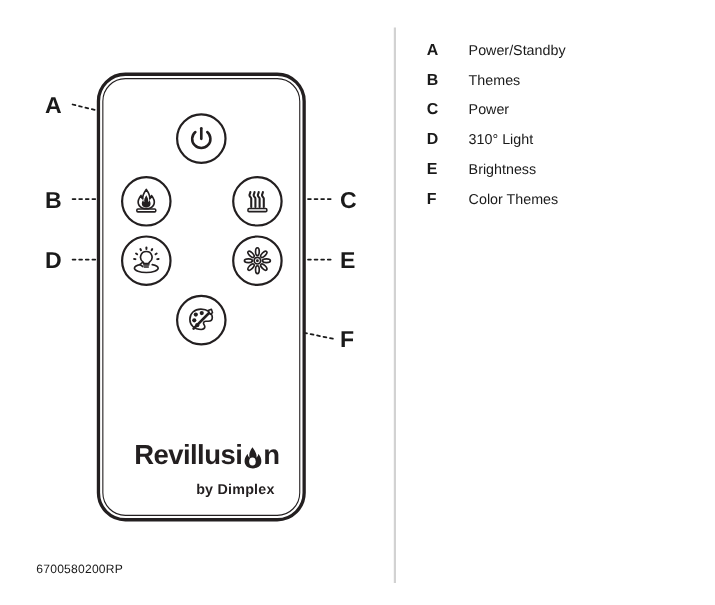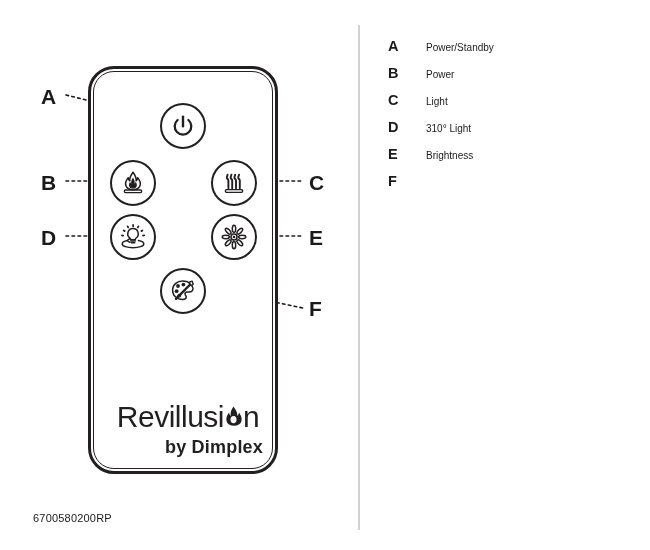--- a/index.html
+++ b/index.html
@@ -103,43 +103,43 @@
 
   
   .logo-block {
     position: absolute;
     left: 108px;
     top: 402px;
     width: 160px;
     text-align: center;
   }
   .logo-main {
-    font-size: 30px;
-    font-weight: normal;
+    font-size: 25px;
+    font-weight: bold;
     letter-spacing: -0.5px;
     color: #231f20;
     line-height: 1;
     white-space: nowrap;
     display: inline-block;
     position: relative;
   }
   .logo-flame-slot {
     display: inline-block;
     width: 19px;
     height: 30px;
     position: relative;
     vertical-align: top;
   }
   .logo-flame-slot svg {
     position: absolute;
     left: 1px;
     top: 3px;
   }
   .logo-sub {
-    font-size: 18px;
+    font-size: 13px;
     font-weight: bold;
     color: #231f20;
     margin-top: 5px;
     margin-left: 52px;
     letter-spacing: 0.2px;
   }
 
   
   .legend {
     position: absolute;
@@ -153,21 +153,21 @@
     height: 27px;
   }
   .legend-key {
     width: 38px;
     font-weight: bold;
     font-size: 14.5px;
     color: #1a1a1a;
     flex: none;
   }
   .legend-label {
-    font-size: 10px;
+    font-size: 13px;
     color: #1a1a1a;
   }
 
   
   .part-number {
     position: absolute;
     left: 33px;
     top: 512px;
     font-size: 11px;
     color: #1a1a1a;
@@ -306,34 +306,35 @@
     <div class="logo-sub">by Dimplex</div>
   </div>
 
   <div class="legend">
     <div class="legend-row">
       <span class="legend-key">A</span>
       <span class="legend-label">Power/Standby</span>
     </div>
     <div class="legend-row">
       <span class="legend-key">B</span>
+      <span class="legend-label">Themes</span>
+    </div>
+    <div class="legend-row">
+      <span class="legend-key">C</span>
       <span class="legend-label">Power</span>
-    </div>
-    <div class="legend-row">
-      <span class="legend-key">C</span>
-      <span class="legend-label">Light</span>
     </div>
     <div class="legend-row">
       <span class="legend-key">D</span>
       <span class="legend-label">310° Light</span>
     </div>
     <div class="legend-row">
       <span class="legend-key">E</span>
       <span class="legend-label">Brightness</span>
     </div>
     <div class="legend-row">
       <span class="legend-key">F</span>
+      <span class="legend-label">Color Themes</span>
     </div>
   </div>
 
   <div class="part-number">6700580200RP</div>
 
 </div>
 
 </body></html>

